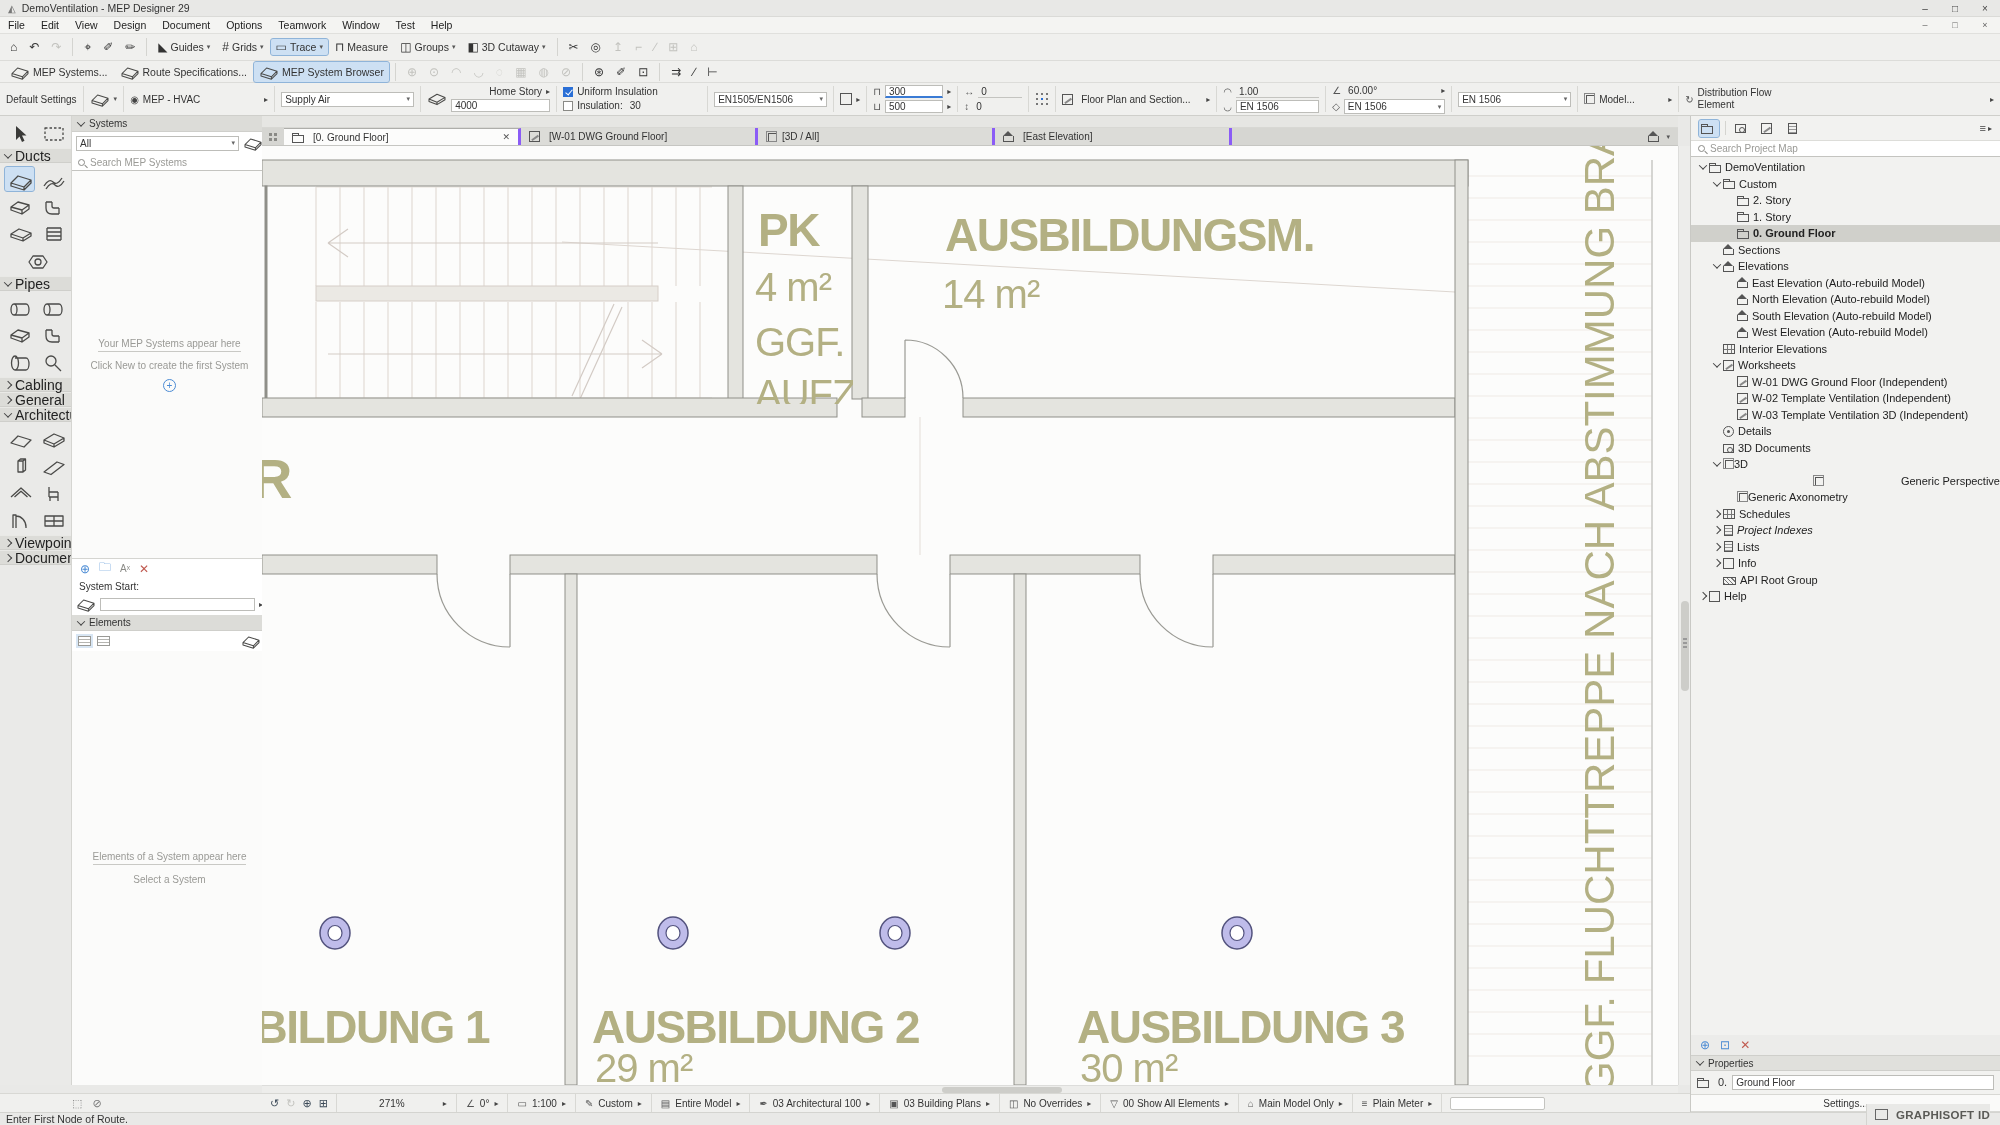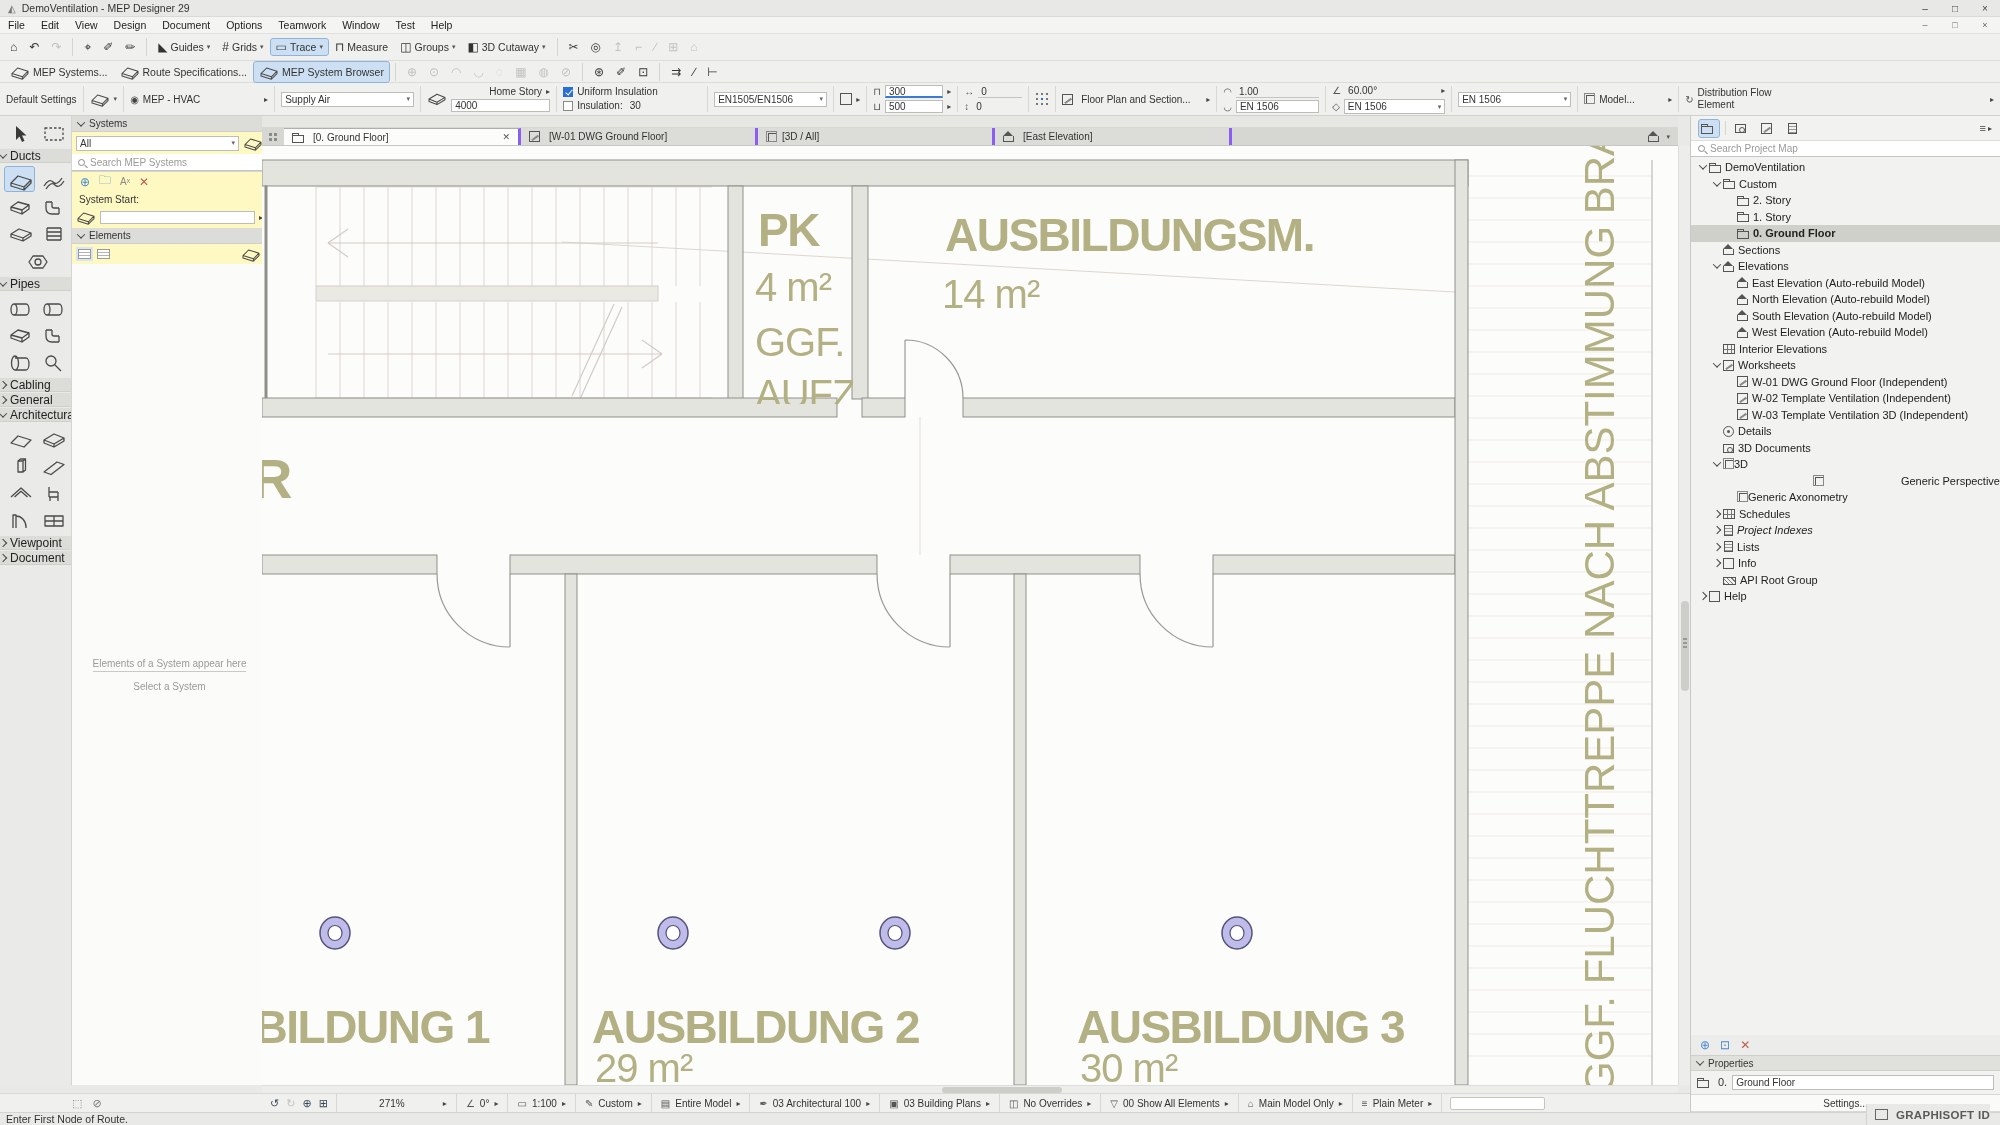--- a/index.html
+++ b/index.html
@@ -44,30 +44,30 @@
   .cb { width:10px; height:10px; border:1px solid #8a8a86; background:#fff; display:inline-block; position:relative; flex:none; }
   .cb.checked { background:#2a6fd6; border-color:#2a6fd6; }
   .cb.checked::after { content:''; position:absolute; left:2.5px; top:0.5px; width:3px; height:6px; border:solid #fff; border-width:0 1.5px 1.5px 0; transform:rotate(40deg); }
   .anchor-grid { width:14px; height:14px; position:relative; }
   .anchor-grid::before { content:''; position:absolute; left:1px; top:1px; width:2px; height:2px; background:#777;
      box-shadow:5px 0 #777,10px 0 #777,0 5px #777,5px 5px #2a6fd6,10px 5px #777,0 10px #777,5px 10px #777,10px 10px #777; }
   .eye-glyph { font-size:10px; color:#444; }
 
   
   #toolbox { position:absolute; left:0; top:116px; width:72px; height:969px; background:#eaeae8; border-right:1px solid #d5d5d1; overflow:hidden; }
-  .tbx-header { height:15px; background:#dcdcd8; border-top:1px solid #e9e9e6; border-bottom:1px solid #cfcfcb; display:flex; align-items:center; gap:4px; font-size:12px; color:#222; }
+  .tbx-header { height:15px; background:#dcdcd8; border-top:1px solid #e9e9e6; border-bottom:1px solid #cfcfcb; display:flex; align-items:center; gap:4px; padding-left:5px; font-size:14px; color:#222; }
   .tbx-grid { display:flex; flex-wrap:wrap; padding:4px 2px; gap:3px 4px; justify-content:center; }
   .tool { width:29px; height:24px; display:flex; align-items:center; justify-content:center; border-radius:2px; }
   .tool.selected { background:#cde0f3; outline:1px solid #8fb4d9; }
   .tool svg { width:24px; height:20px; }
   .chev-open { width:6px; height:6px; border-right:1.3px solid #444; border-bottom:1.3px solid #444; transform:rotate(45deg) translate(-1px,-1px); flex:none; }
   .chev-closed { width:6px; height:6px; border-right:1.3px solid #444; border-bottom:1.3px solid #444; transform:rotate(-45deg); flex:none; }
 
   
-  #palette { position:absolute; left:72px; top:116px; width:196px; height:969px; background:#fef9c3; border-right:1px solid #c9c9c5; display:flex; flex-direction:column; }
+  #palette { position:absolute; left:72px; top:116px; width:196px; height:969px; background:#ffffff; border-right:1px solid #c9c9c5; display:flex; flex-direction:column; }
   .pal-header { height:16px; background:#dcdcd8; border-bottom:1px solid #cfcfcb; display:flex; align-items:center; gap:5px; padding-left:6px; font-size:10px; flex:none; }
   .pal-row { display:flex; align-items:center; gap:4px; padding:3px 4px; flex:none; }
   .pal-search { height:17px; background:#fff; border-bottom:1px solid #c4c4c0; display:flex; align-items:center; gap:5px; padding-left:6px; color:#9a9a96; font-size:10px; flex:none; }
   .mag-icon { width:7px; height:7px; border:1.3px solid #8a8a86; border-radius:50%; position:relative; flex:none; }
   .mag-icon::after { content:''; position:absolute; width:4px; height:1.3px; background:#8a8a86; left:5px; top:6px; transform:rotate(45deg); }
   .pal-empty { background:#fbfbfa; flex:1 1 auto; display:flex; flex-direction:column; align-items:center; justify-content:center; gap:8px; color:#9a9a96; font-size:10px; text-align:center; }
   .pal-empty .u { border-bottom:1px solid #c9c9c5; padding-bottom:2px; }
   .plus-circle { width:13px; height:13px; border:1px solid #4b8bd4; color:#4b8bd4; border-radius:50%; font-size:10px; line-height:11px; text-align:center; }
   .pal-tools { height:20px; display:flex; align-items:center; gap:9px; padding-left:8px; border-top:1px solid #d5d5d1; flex:none; }
   .pt { font-size:12px; color:#4b8bd4; }
@@ -707,20 +707,25 @@
     </div>
     <span class="svgico">
         <svg viewBox="0 0 24 20">
           <path d="M2,12 L9,5 L22,9 L15,16 Z M2,12 L2,15 L15,19 L15,16 M22,9 L22,12 L15,19" fill="none" stroke="#4a4a48" stroke-width="1.3" stroke-linejoin="round"></path>
         </svg>
       </span>
   </div>
   <div class="pal-search">
     <span class="mag-icon"></span>
     <span>Search MEP Systems</span>
+  </div>
+  <div class="pal-empty">
+    <span class="u">Your MEP Systems appear here</span>
+    <span>Click New to create the first System</span>
+    <span class="plus-circle">+</span>
   </div>
   <div class="pal-tools">
     <span class="pt">⊕</span>
     <span class="pt">🗀</span>
     <span class="pt gray">Aˣ</span>
     <span class="pt red">✕</span>
   </div>
   <div id="system-start-label">System Start:</div>
   <div class="pal-row">
     <span class="svgico">

